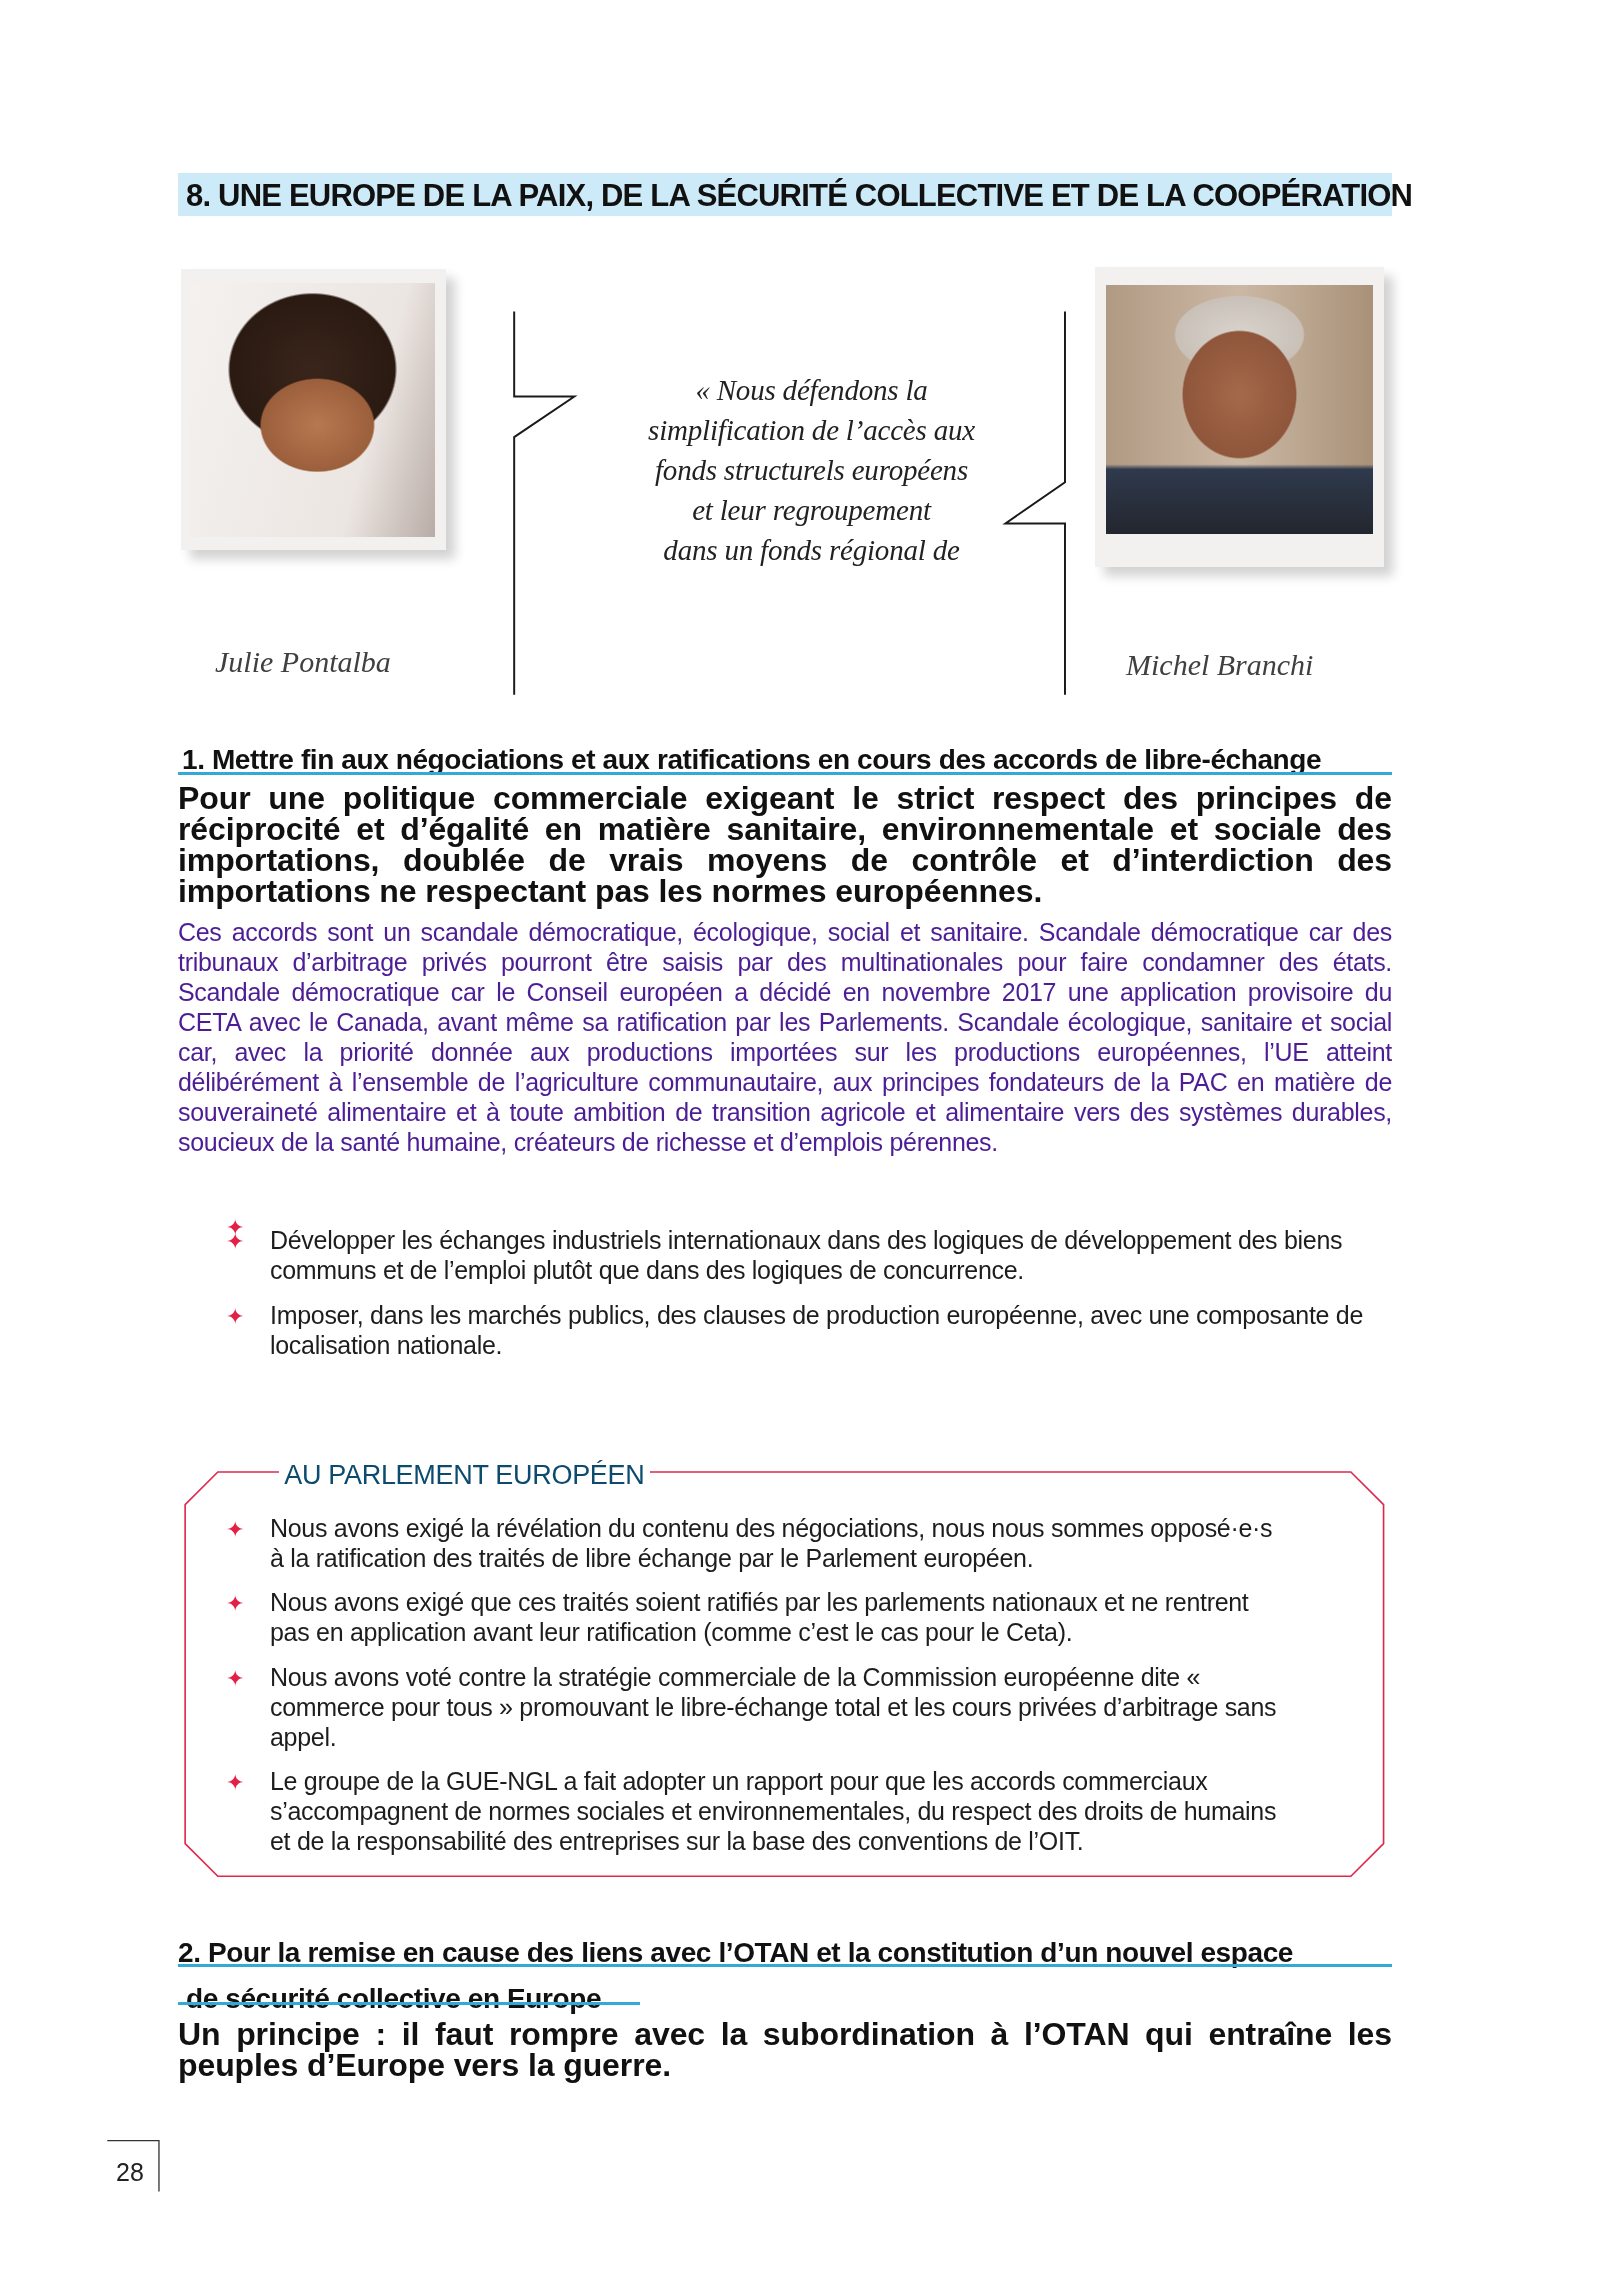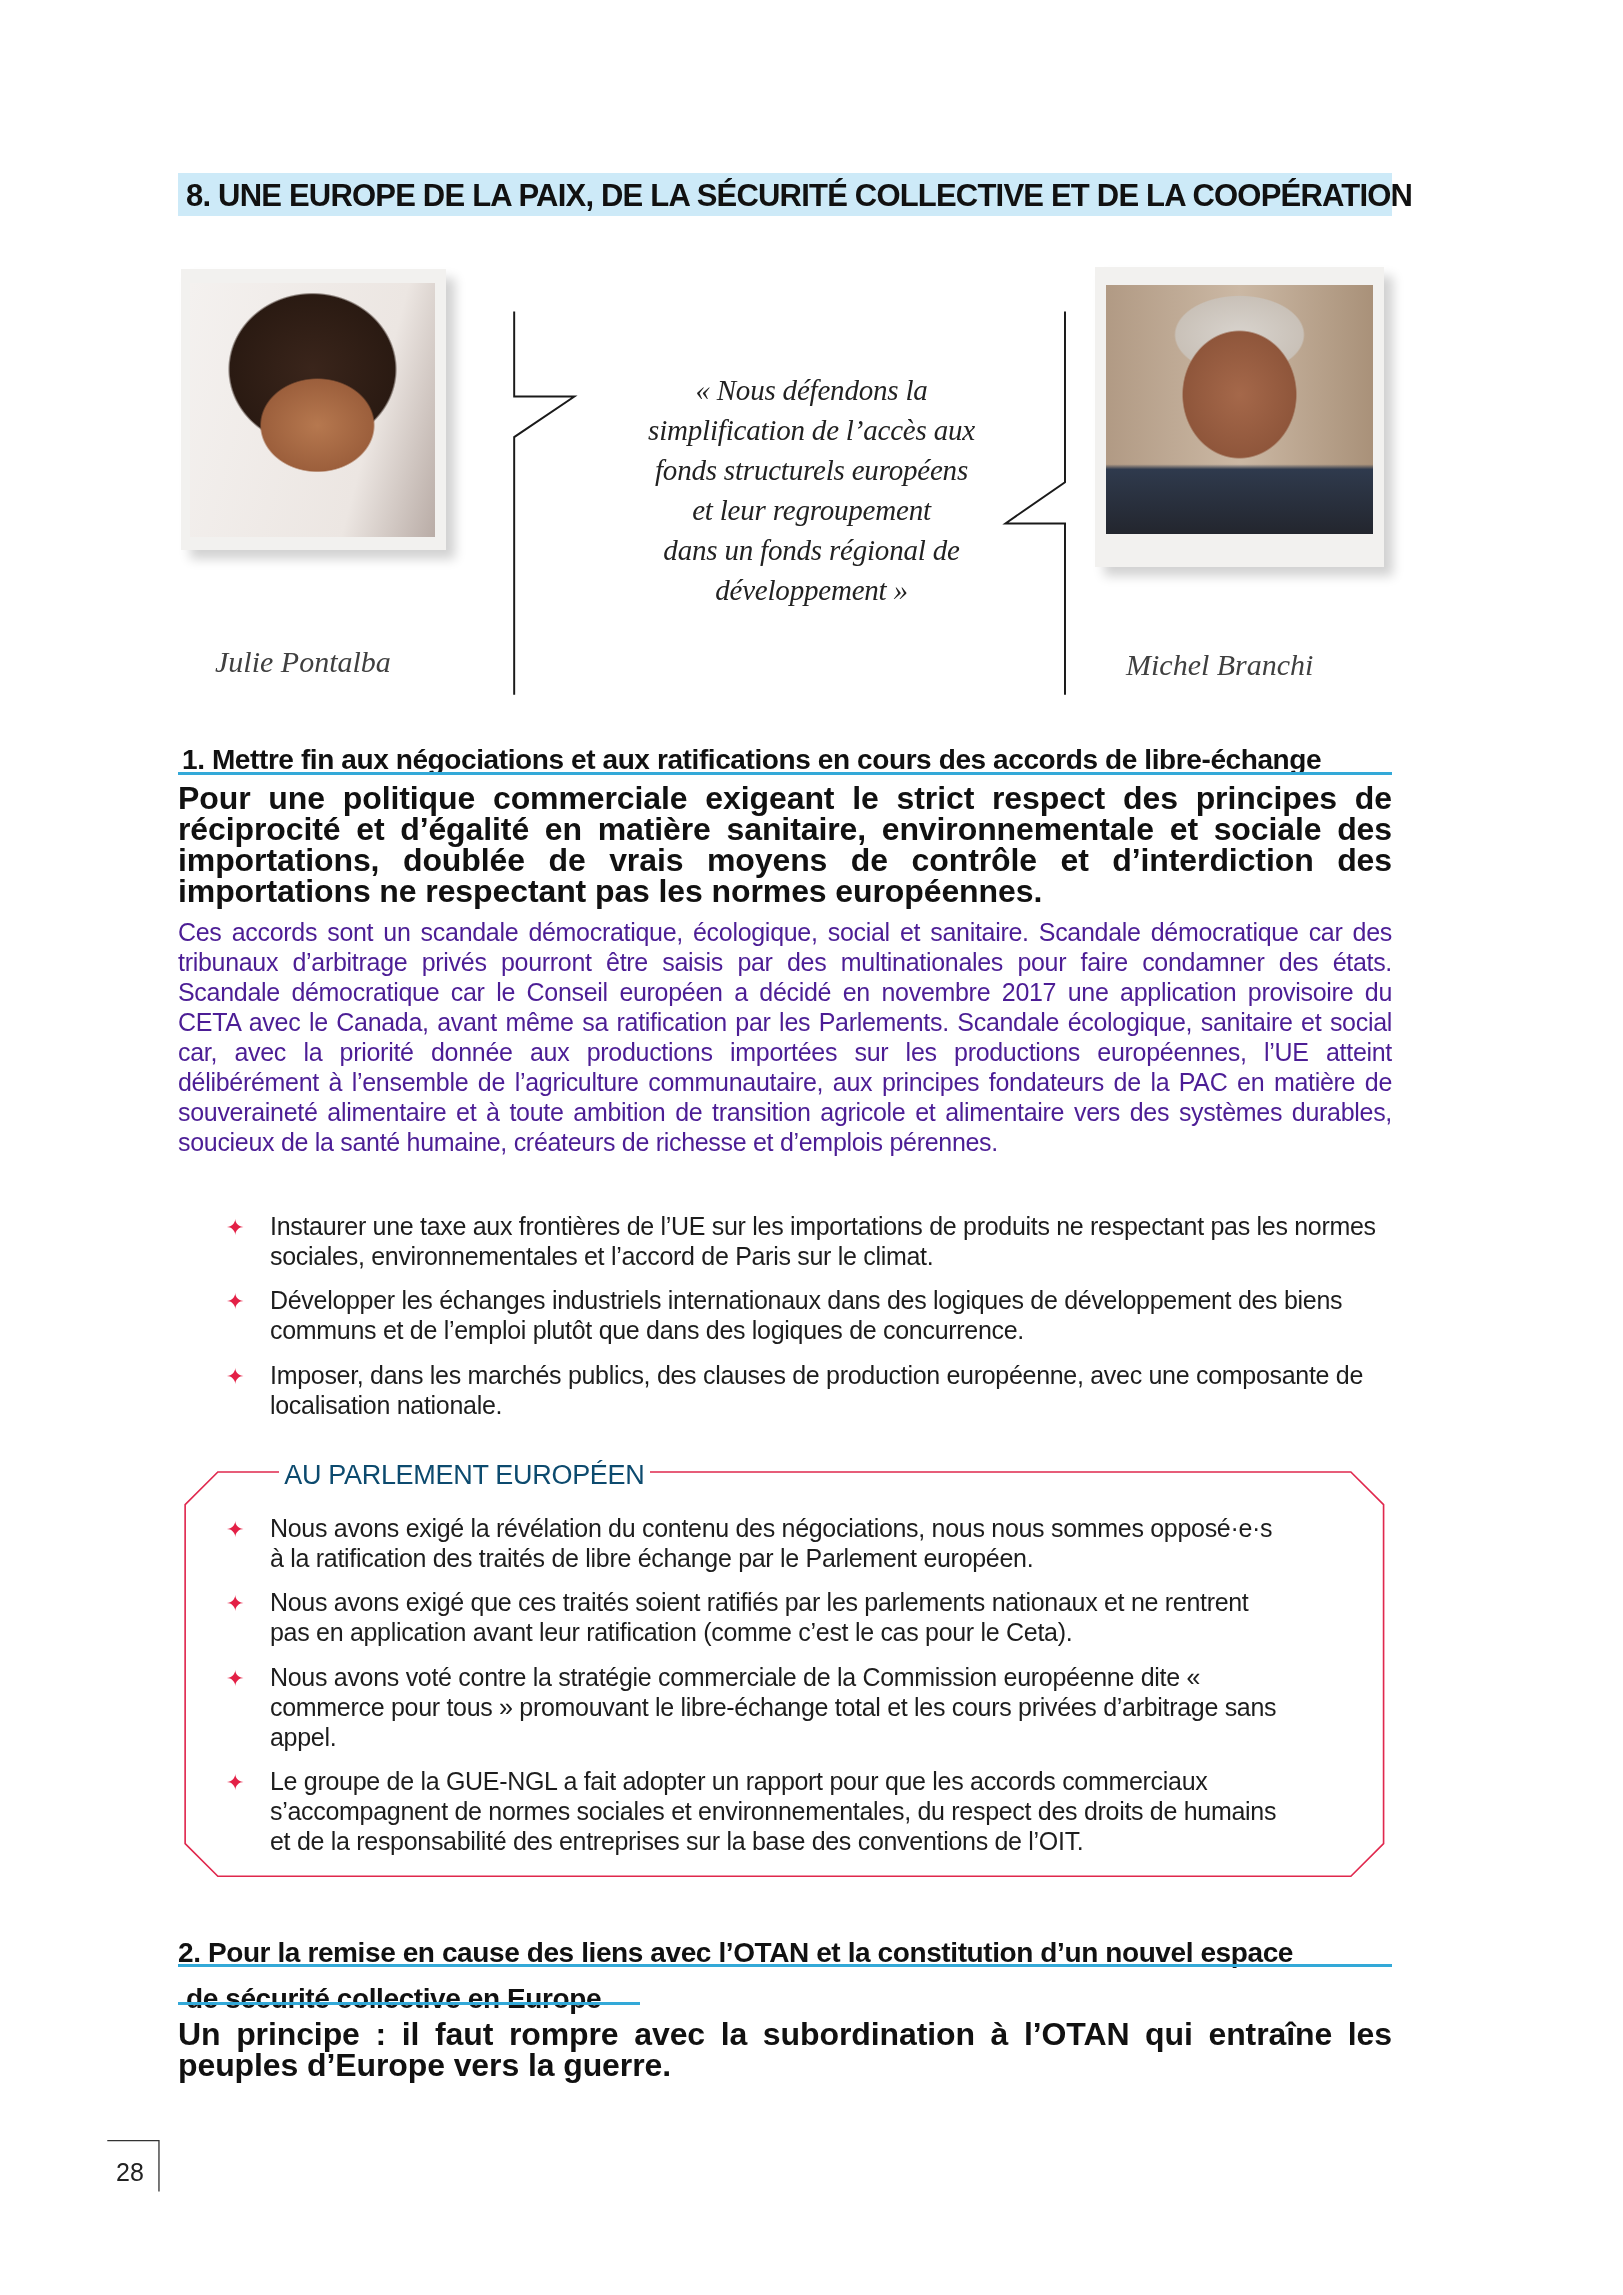--- a/index.html
+++ b/index.html
@@ -89,32 +89,30 @@
   <polyline points="786,476 786,606 878,606 786,668 786,1062" fill="none" stroke="#1a1a1a" stroke-width="3"></polyline>
   <polyline points="1628,476 1628,737 1537,800 1628,800 1628,1062" fill="none" stroke="#1a1a1a" stroke-width="3"></polyline>
 </svg>
 
 <blockquote class="abs quote" style="margin:0;text-align:center;">
   <span>« Nous défendons la</span>
   <span>simplification de l’accès aux</span>
   <span>fonds structurels européens</span>
   <span>et leur regroupement</span>
   <span>dans un fonds régional de</span>
-  <span>développement »</span>
 </blockquote>
 
 <h2 class="abs section-heading h1" style="margin:4px;">1. Mettre fin aux négociations et aux ratifications en cours des accords de libre-échange</h2>
 <div class="abs underline h1-line"></div>
 <p class="abs lead lead1" style="margin:0;">Pour une politique commerciale exigeant le strict respect des principes de réciprocité et d’égalité en matière sanitaire, environnementale et sociale des importations, doublée de vrais moyens de contrôle et d’interdiction des importations ne respectant pas les normes européennes.</p>
 <p class="abs body-text" style="margin:0;">Ces accords sont un scandale démocratique, écologique, social et sanitaire. Scandale démocratique car des tribunaux d’arbitrage privés pourront être saisis par des multinationales pour faire condamner des états. Scandale démocratique car le Conseil européen a décidé en novembre 2017 une application provisoire du CETA avec le Canada, avant même sa ratification par les Parlements. Scandale écologique, sanitaire et social car, avec la priorité donnée aux productions importées sur les productions européennes, l’UE atteint délibérément à l’ensemble de l’agriculture communautaire, aux principes fondateurs de la PAC en matière de souveraineté alimentaire et à toute ambition de transition agricole et alimentaire vers des systèmes durables, soucieux de la santé humaine, créateurs de richesse et d’emplois pérennes.</p>
 
 <ul class="abs bullets bullets-main">
   <li>
     <span class="star">✦</span>
-    <span>Instaurer une taxe aux frontières de l’UE sur les importations de produits ne respectant pas les normes sociales, environnementales et l’accord de Paris sur le climat.</span>
   </li>
   <li>
     <span class="star">✦</span>
     <span>Développer les échanges industriels internationaux dans des logiques de développement des biens communs et de l’emploi plutôt que dans des logiques de concurrence.</span>
   </li>
   <li>
     <span class="star">✦</span>
     <span>Imposer, dans les marchés publics, des clauses de production européenne, avec une composante de localisation nationale.</span>
   </li>
 </ul>

